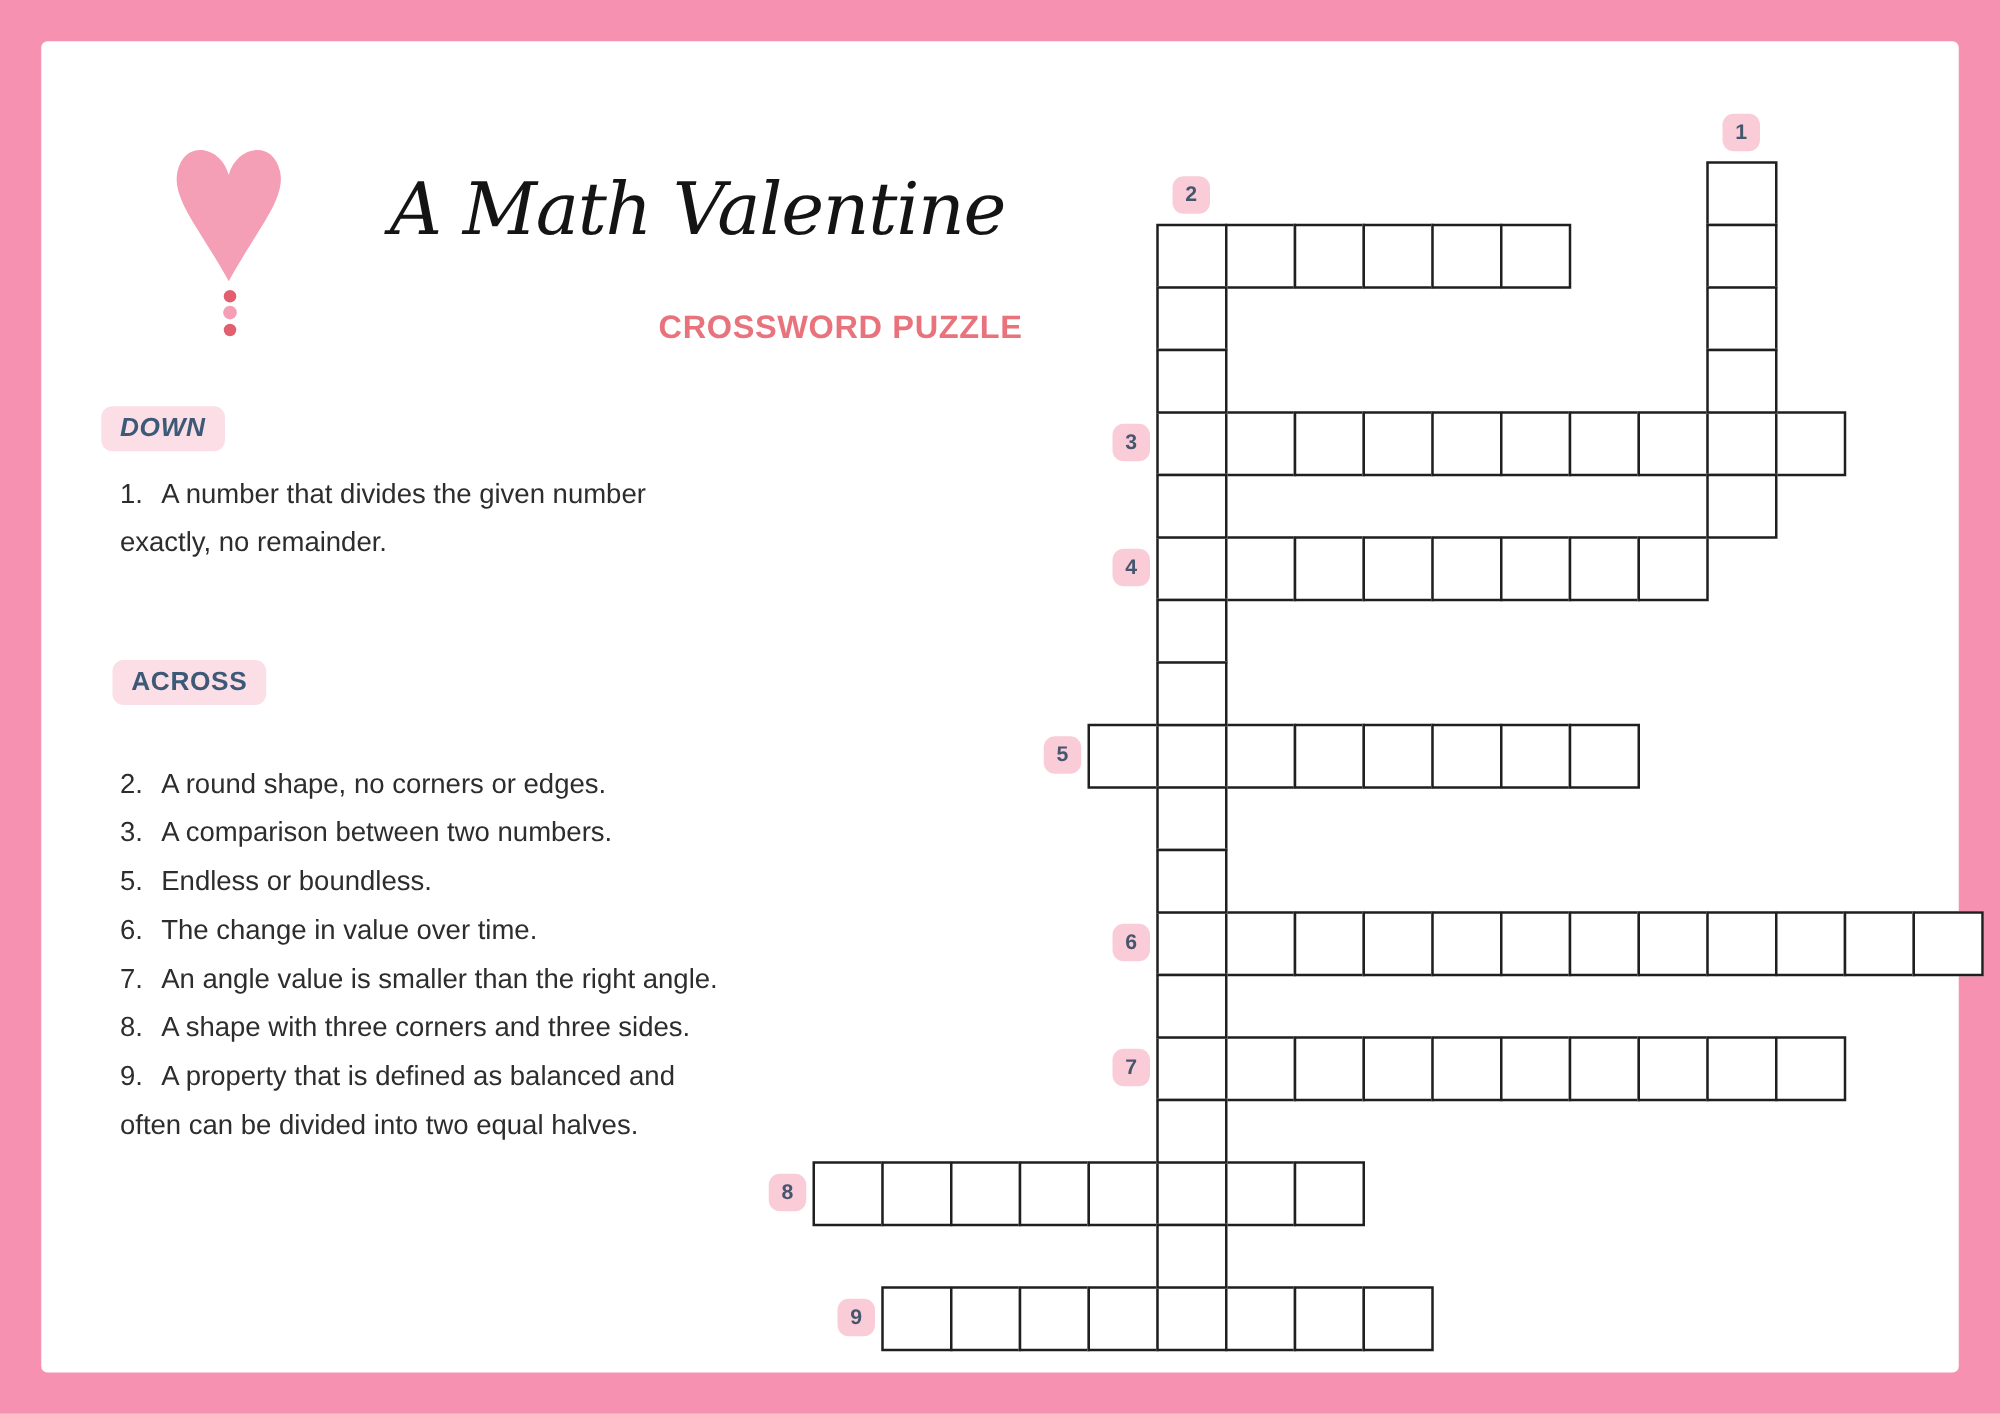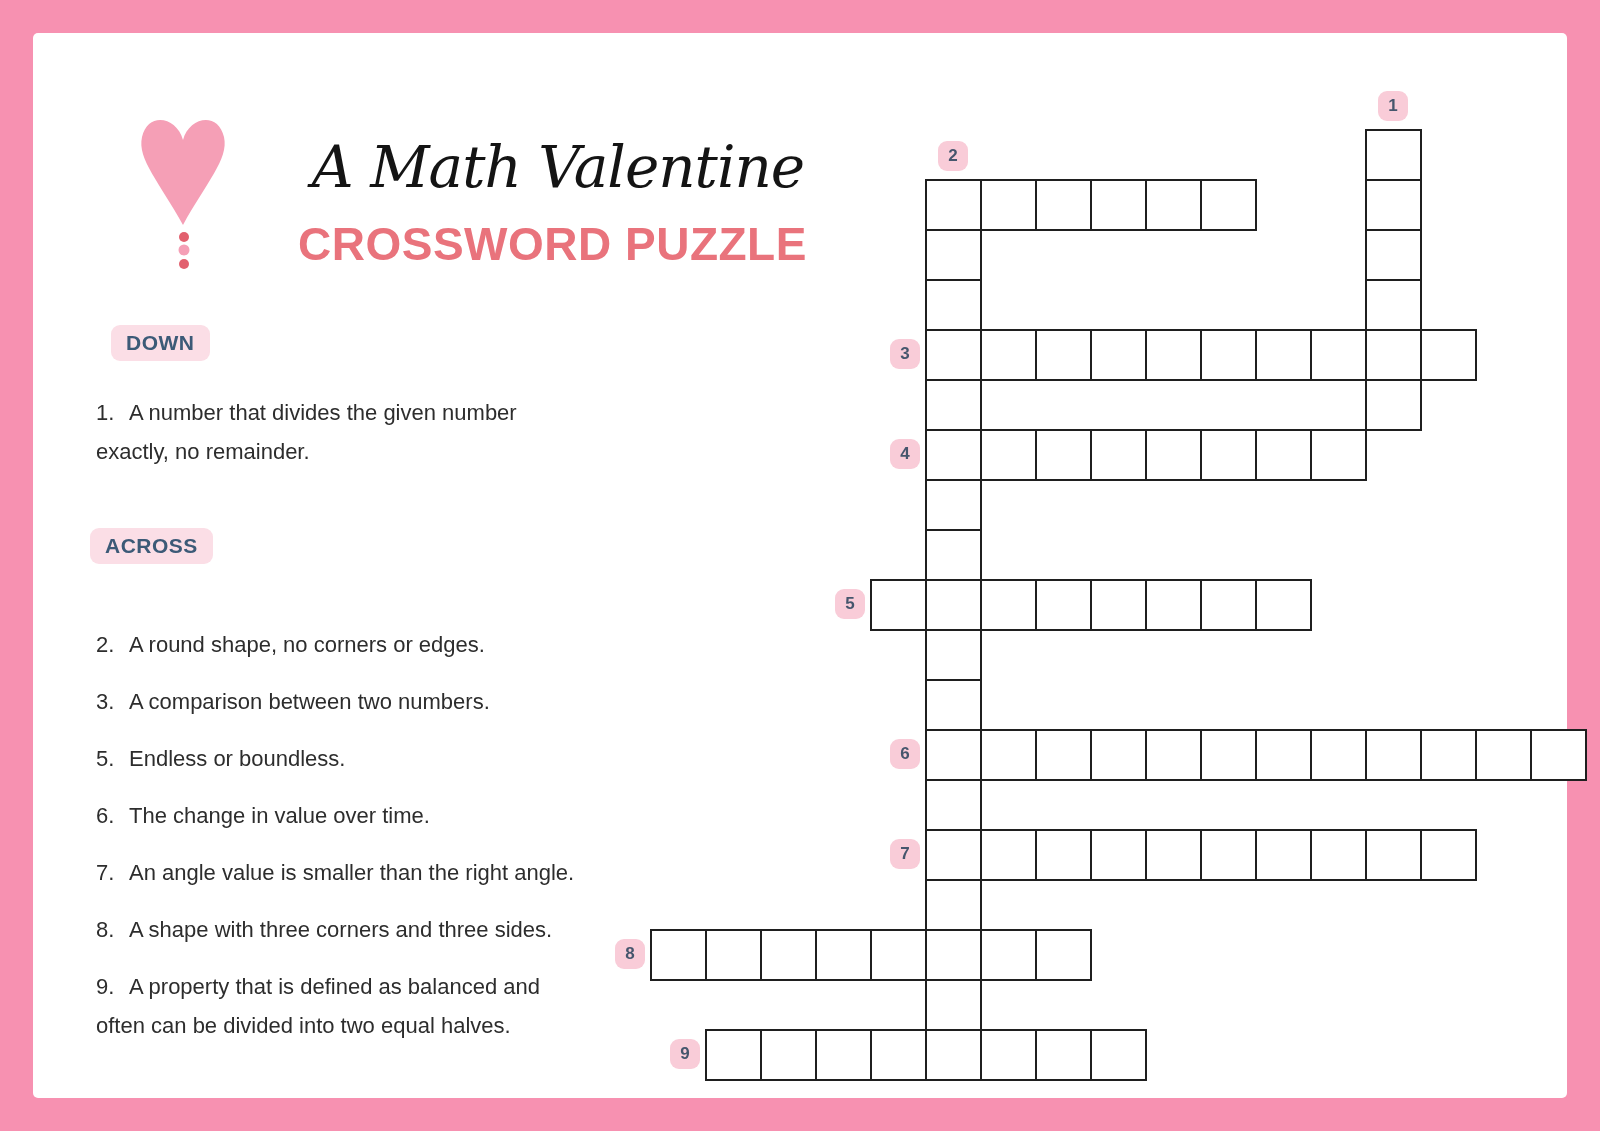--- a/index.html
+++ b/index.html
@@ -5,34 +5,34 @@
   html,body{margin:0;padding:0;}
   body{width:1600px;height:1131px;overflow:hidden;font-family:"Liberation Sans",sans-serif;}
   .canvas{position:relative;width:1600px;height:1131px;background:var(--frame,#f791b1);}
   .page{position:absolute;left:33px;top:33px;width:1534px;height:1065px;background:#ffffff;border-radius:5px;}
 
   .heart-wrap{position:absolute;left:104px;top:76px;width:92px;height:164px;}
 
   .title{position:absolute;left:265px;top:84px;width:520px;text-align:center;
          font-family:"DejaVu Serif","Liberation Serif",serif;font-style:italic;
          font-size:58px;line-height:100px;color:#141414;letter-spacing:-1px;}
-  .subtitle{position:absolute;left:265px;top:188px;width:520px;text-align:left;
-            font-size:46px;line-height:46px;font-weight:bold;letter-spacing:0.5px;
+  .subtitle{position:absolute;left:265px;top:205px;width:520px;text-align:right;
+            font-size:26px;line-height:46px;font-weight:bold;letter-spacing:0.5px;
             color:var(--subtitle,#e9737c);}
 
   .section-badge{position:absolute;display:inline-block;background:var(--badgeBg,#fbdee6);
                  color:var(--headingText,#3c5a77);font-size:21px;font-weight:bold;
                  letter-spacing:0.5px;padding:6px 15px;border-radius:9px;}
-  .down-badge{left:78px;top:292px;}
+  .down-badge{left:48px;top:292px;font-style:italic;}
   .across-badge{left:57px;top:495px;}
 
   .clues{position:absolute;width:540px;font-size:22px;line-height:39px;color:#2d2d2d;}
   .down-clues{left:63px;top:342px;}
   .across-clues{left:63px;top:574px;}
-  .clue{display:block;margin-top:18px;}
+  .clue{display:block;}
   .cnum{display:inline-block;min-width:24px;margin-right:9px;}
   .ctext{white-space:pre-line;}
 
   .cell{position:absolute;width:53px;height:48px;background:#ffffff;
         border:2px solid var(--gridLine,#1f1f1f);}
   .num-badge{position:absolute;width:30px;height:30px;border-radius:9px;
              background:var(--numberBadgeBg,#f9ccd8);color:var(--numberText,#46566d);
              font-size:17px;font-weight:bold;text-align:center;line-height:30px;z-index:3;}
 </style>
 </head>

